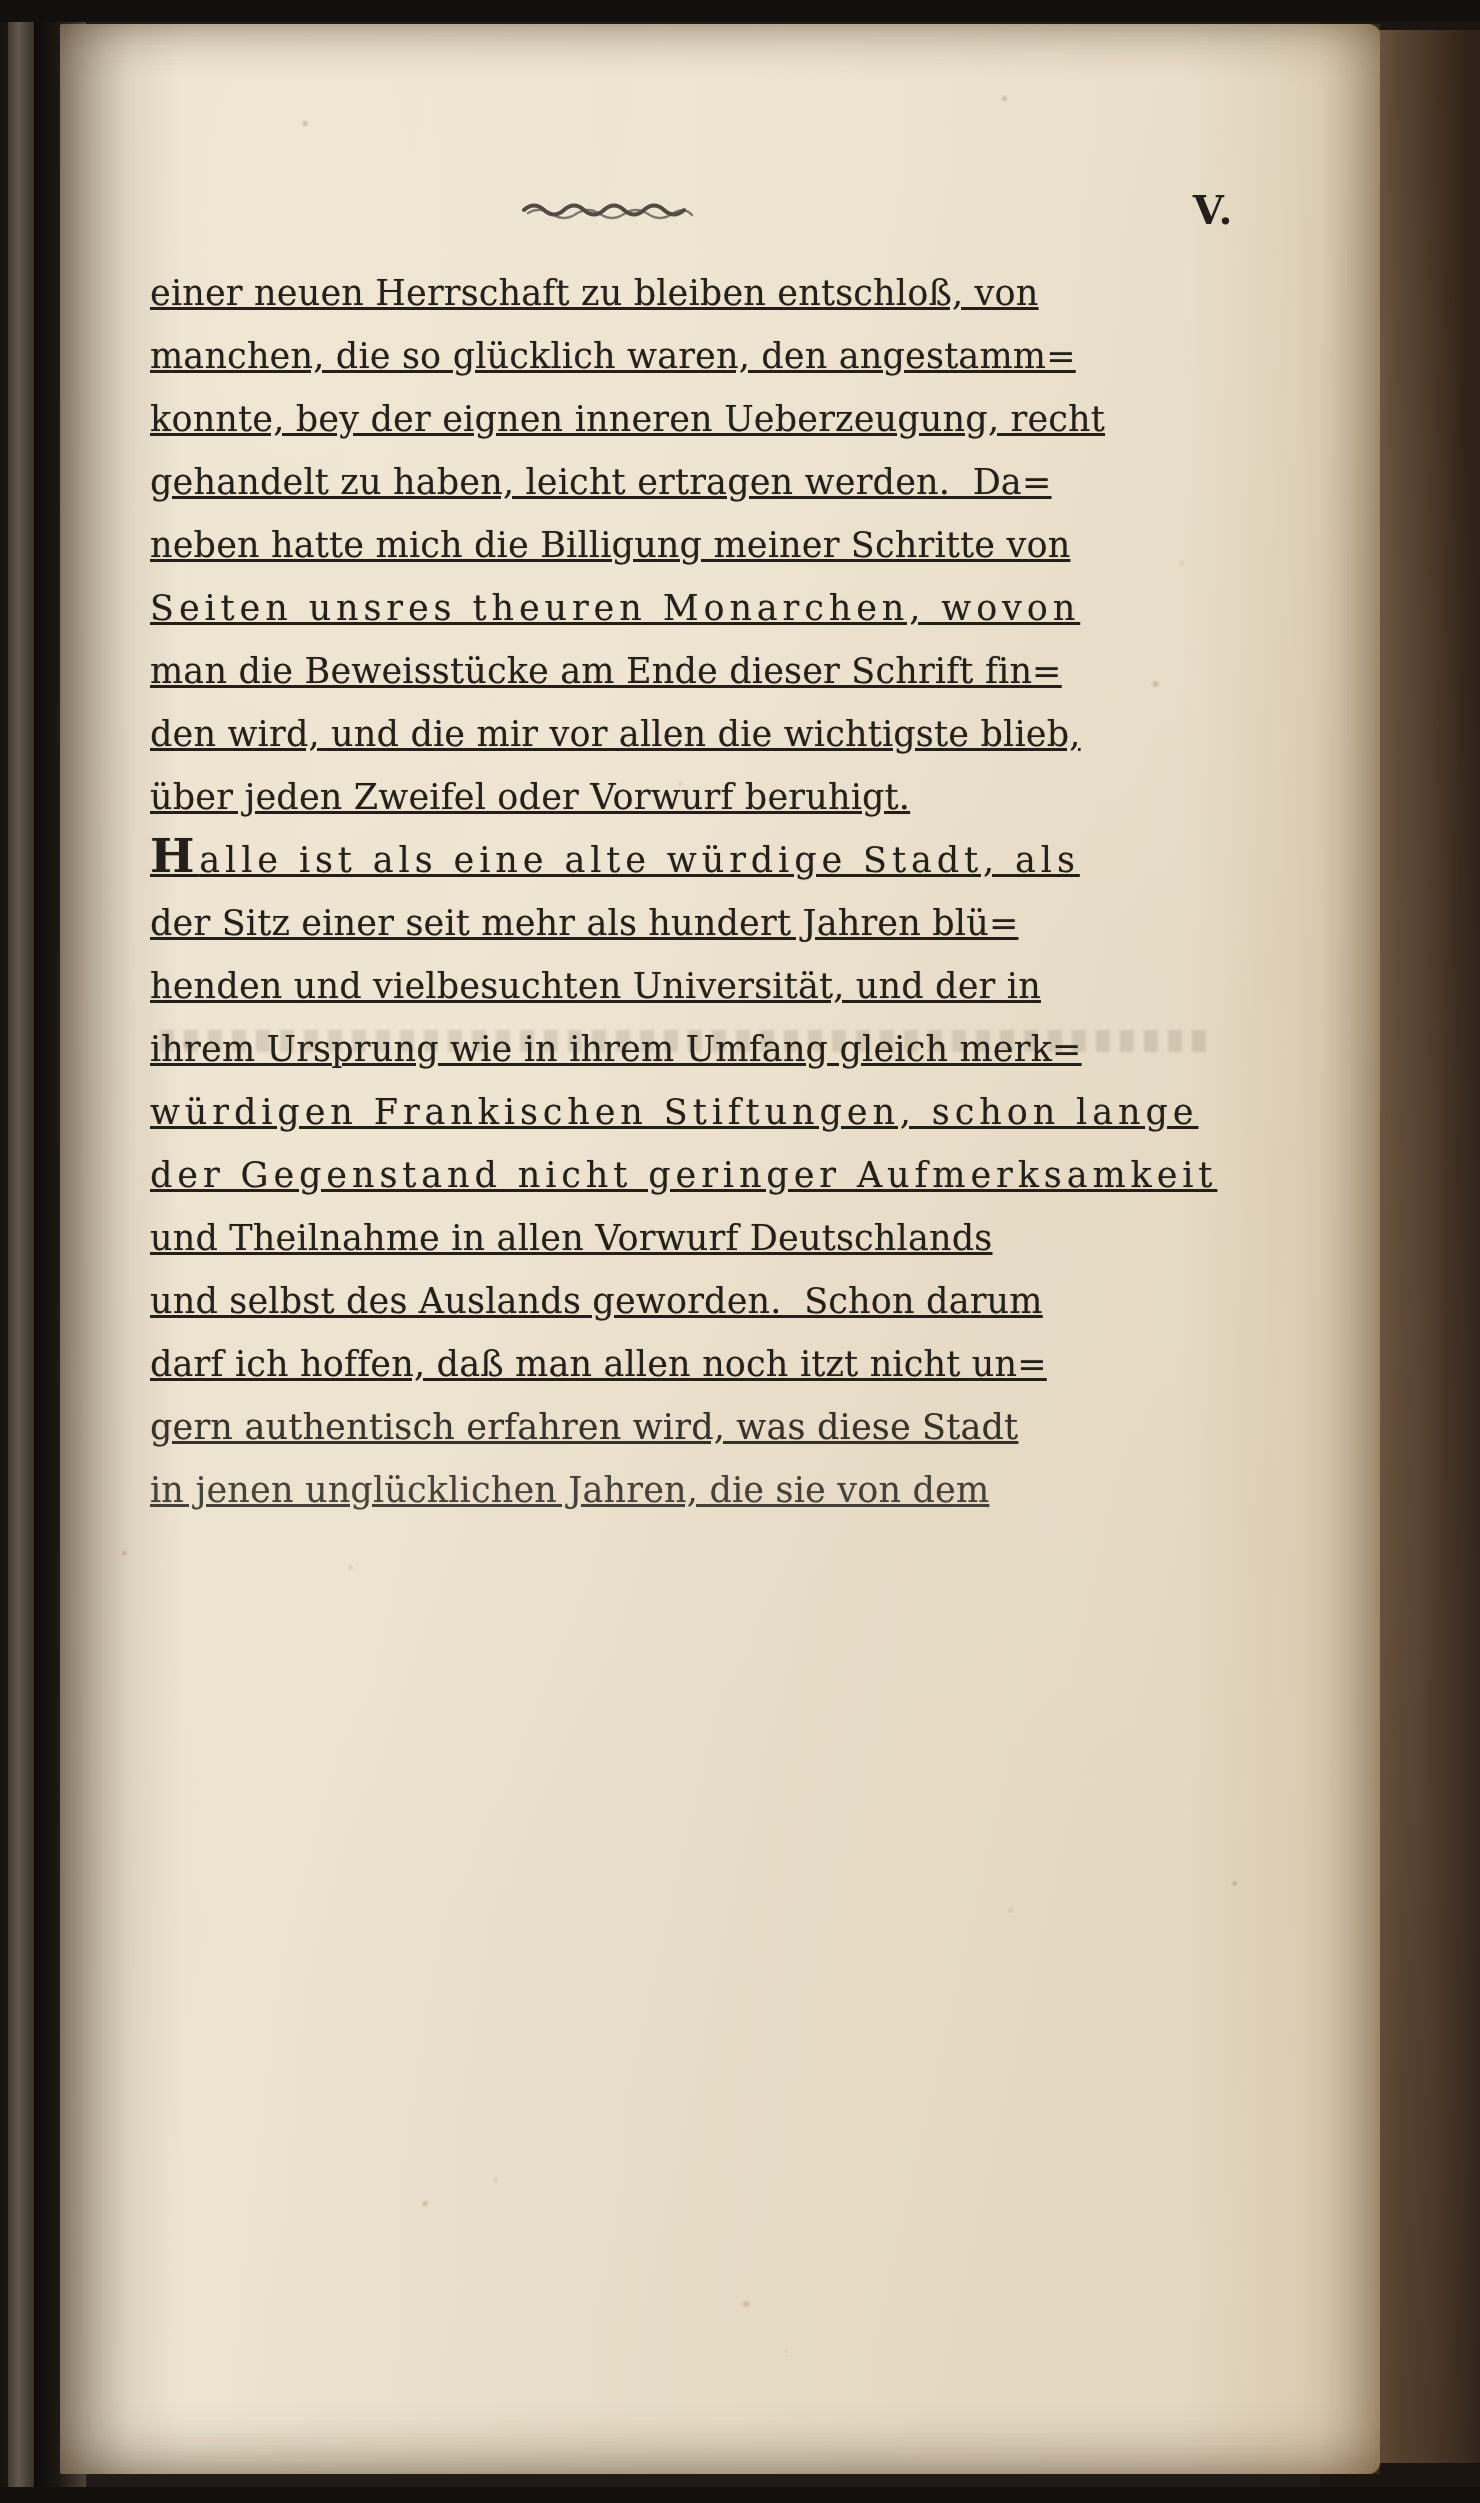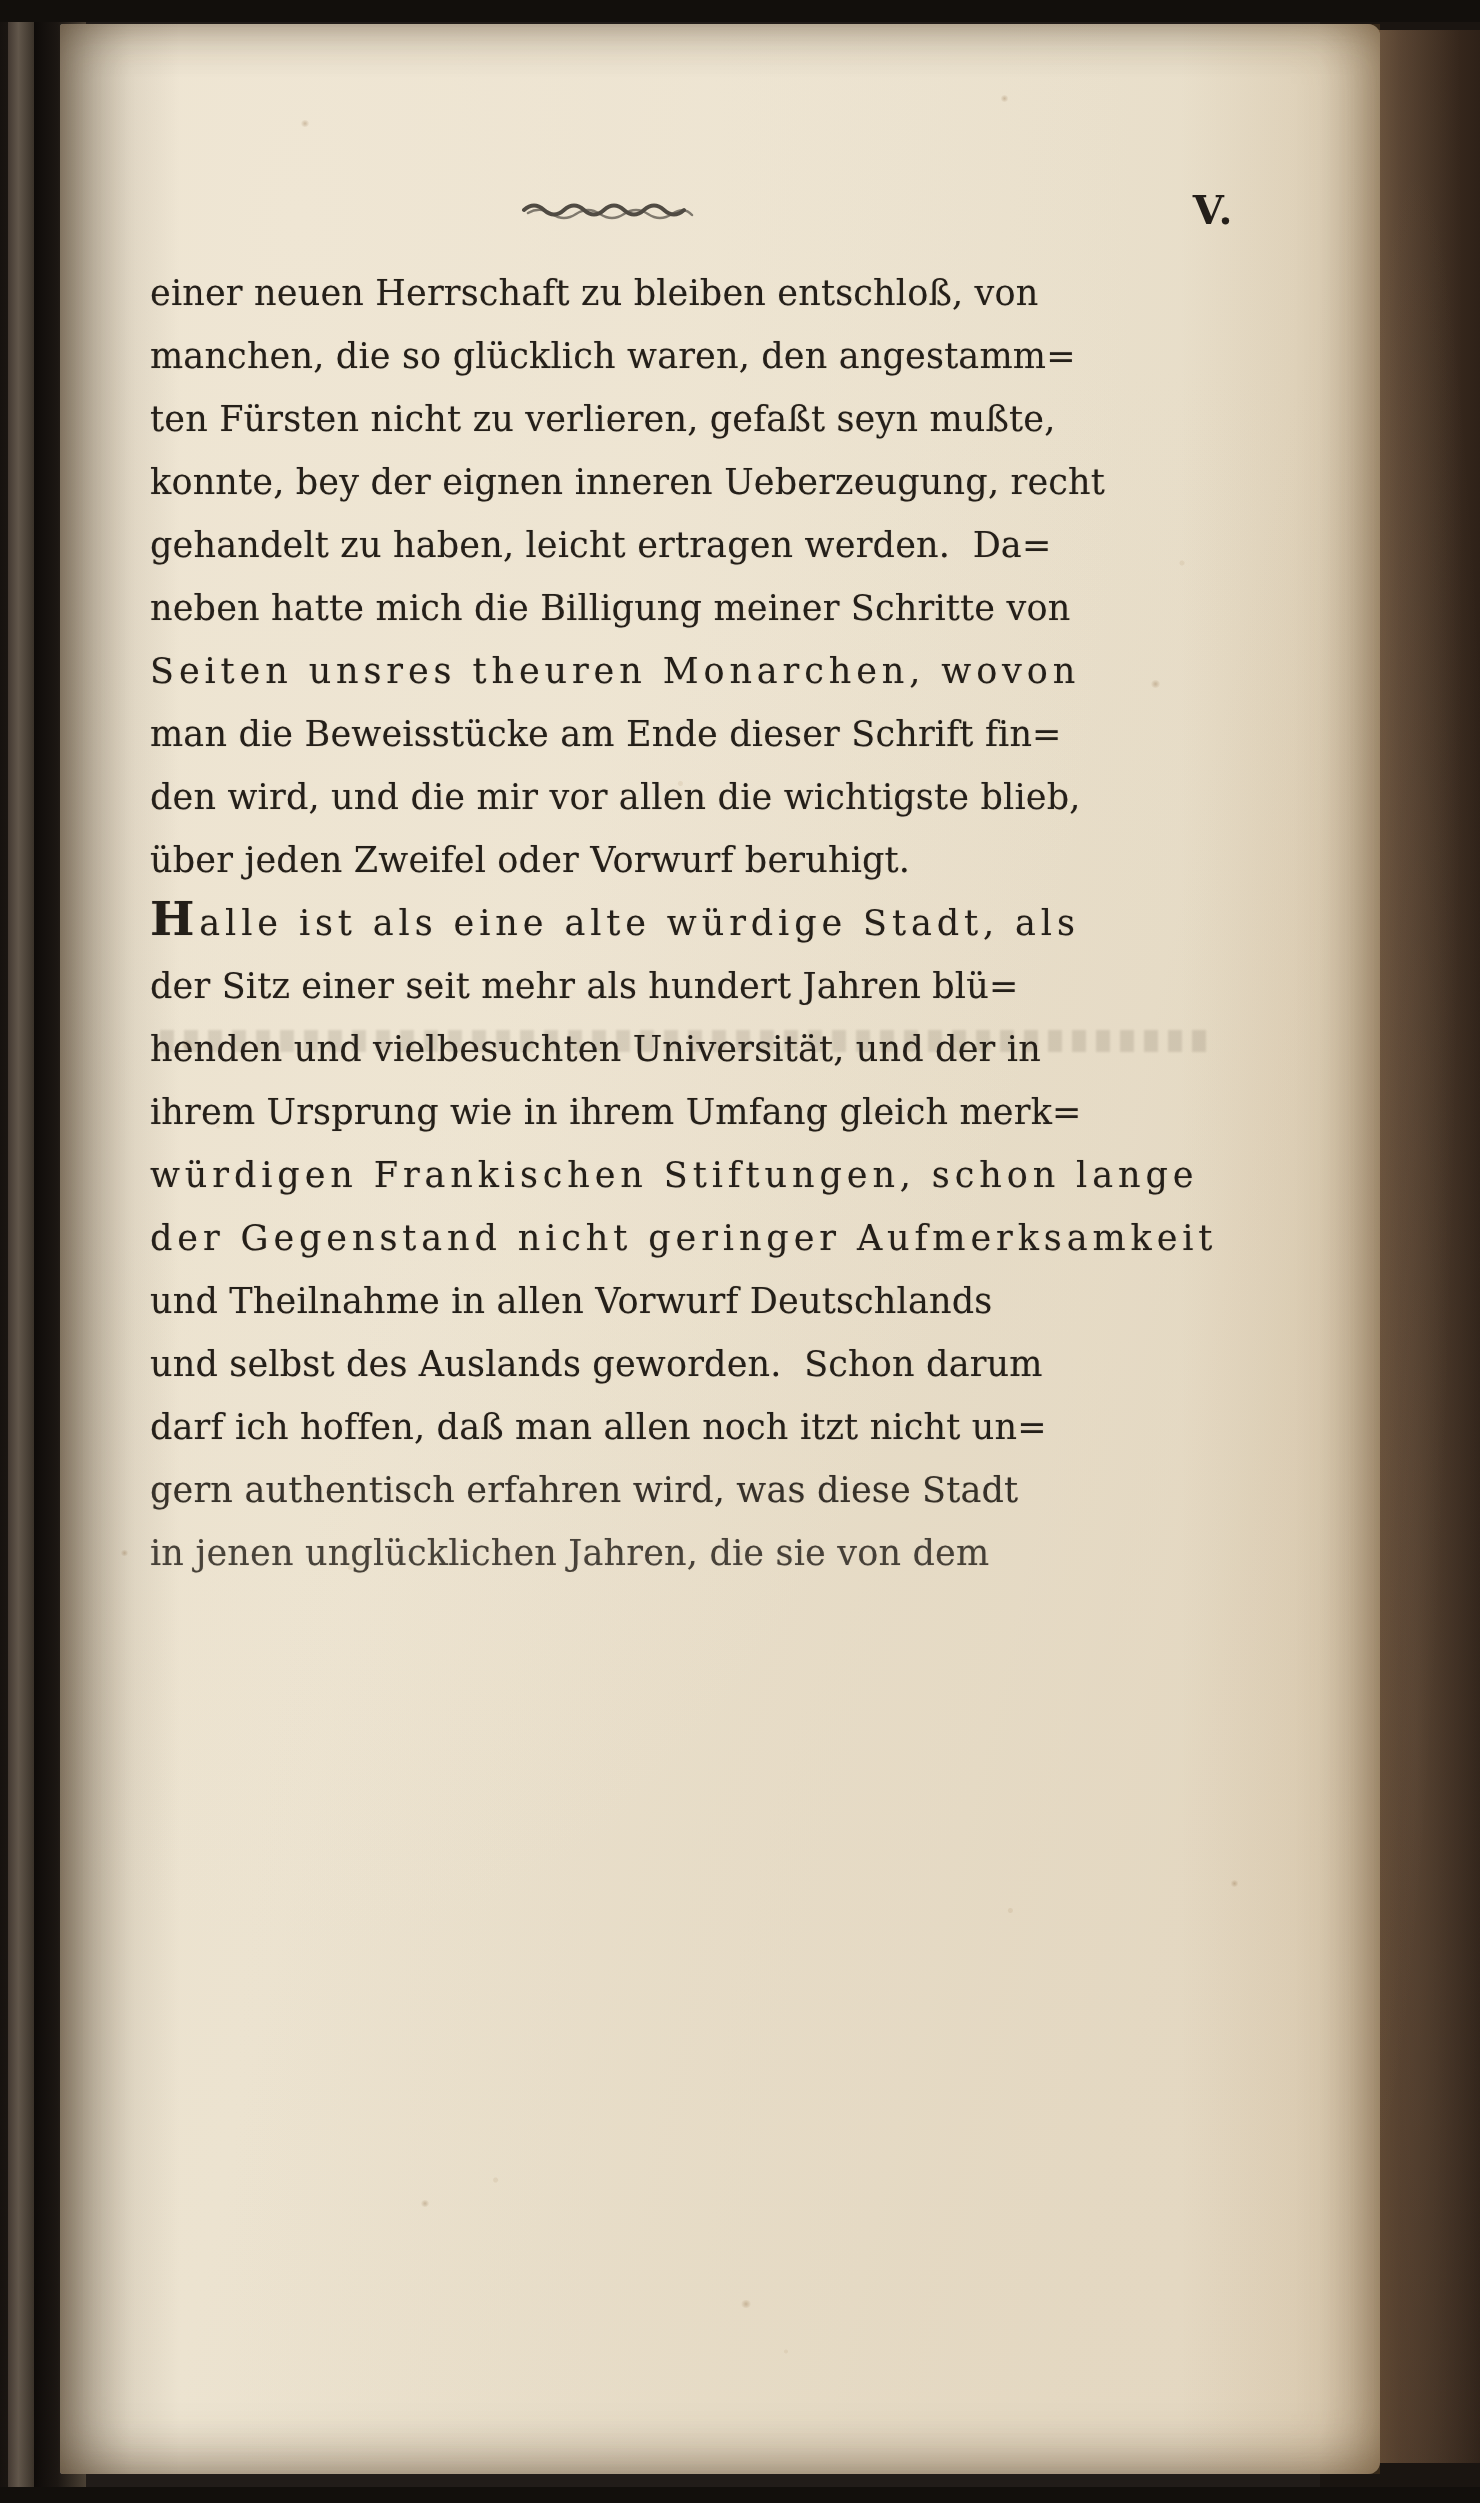--- a/index.html
+++ b/index.html
@@ -173,20 +173,21 @@
     line-height: 63px;
     text-align: justify;
     text-justify: inter-word;
     letter-spacing: .005em;
     margin: 0;
   }
   .para .ln {
     display: block;
     white-space: pre;
     text-shadow: 0 0 1px rgba(40,30,18,.35);
+    text-decoration: underline;
   }
   .para-1 { margin-top: 4px; }
   .para-2 { }
 
   .ln.ink-fade  { opacity: .90; }
   .ln.ink-light { opacity: .82; }
 
   .dropcap-line .dc {
     font-size: 47px;
     font-weight: 700;
@@ -265,21 +266,20 @@
           <path d="M4 14 q10 -9 20 0 q10 9 20 0 q10 -9 20 0 q10 9 20 0 q10 -9 20 0 q10 9 20 0 q10 -9 20 0 q10 9 20 0" fill="none" stroke="currentColor" stroke-width="4" stroke-linecap="round"></path>
           <path d="M8 17 q12 -7 24 1 q12 8 24 0 q12 -8 24 0 q12 8 24 0 q12 -8 24 0 q12 8 24 0 q12 -8 20 1" fill="none" stroke="currentColor" stroke-width="2.5" stroke-linecap="round" opacity=".7"></path>
         </svg>
       </div>
       <div class="folio">V.</div>
     </div>
 
     <div class="para para-1">
       <span class="ln">einer neuen Herrschaft zu bleiben entschloß, von</span>
       <span class="ln">manchen, die so glücklich waren, den angestamm=</span>
-      <span class="ln">ten Fürsten nicht zu verlieren, gefaßt seyn mußte,</span>
       <span class="ln">konnte, bey der eignen inneren Ueberzeugung, recht</span>
       <span class="ln">gehandelt zu haben, leicht ertragen werden.  Da=</span>
       <span class="ln">neben hatte mich die Billigung meiner Schritte von</span>
       <span class="ln spaced-sm">Seiten unsres theuren Monarchen, wovon</span>
       <span class="ln">man die Beweisstücke am Ende dieser Schrift fin=</span>
       <span class="ln">den wird, und die mir vor allen die wichtigste blieb,</span>
       <span class="ln">über jeden Zweifel oder Vorwurf beruhigt.</span>
     </div>
 
     <div class="para para-2">

